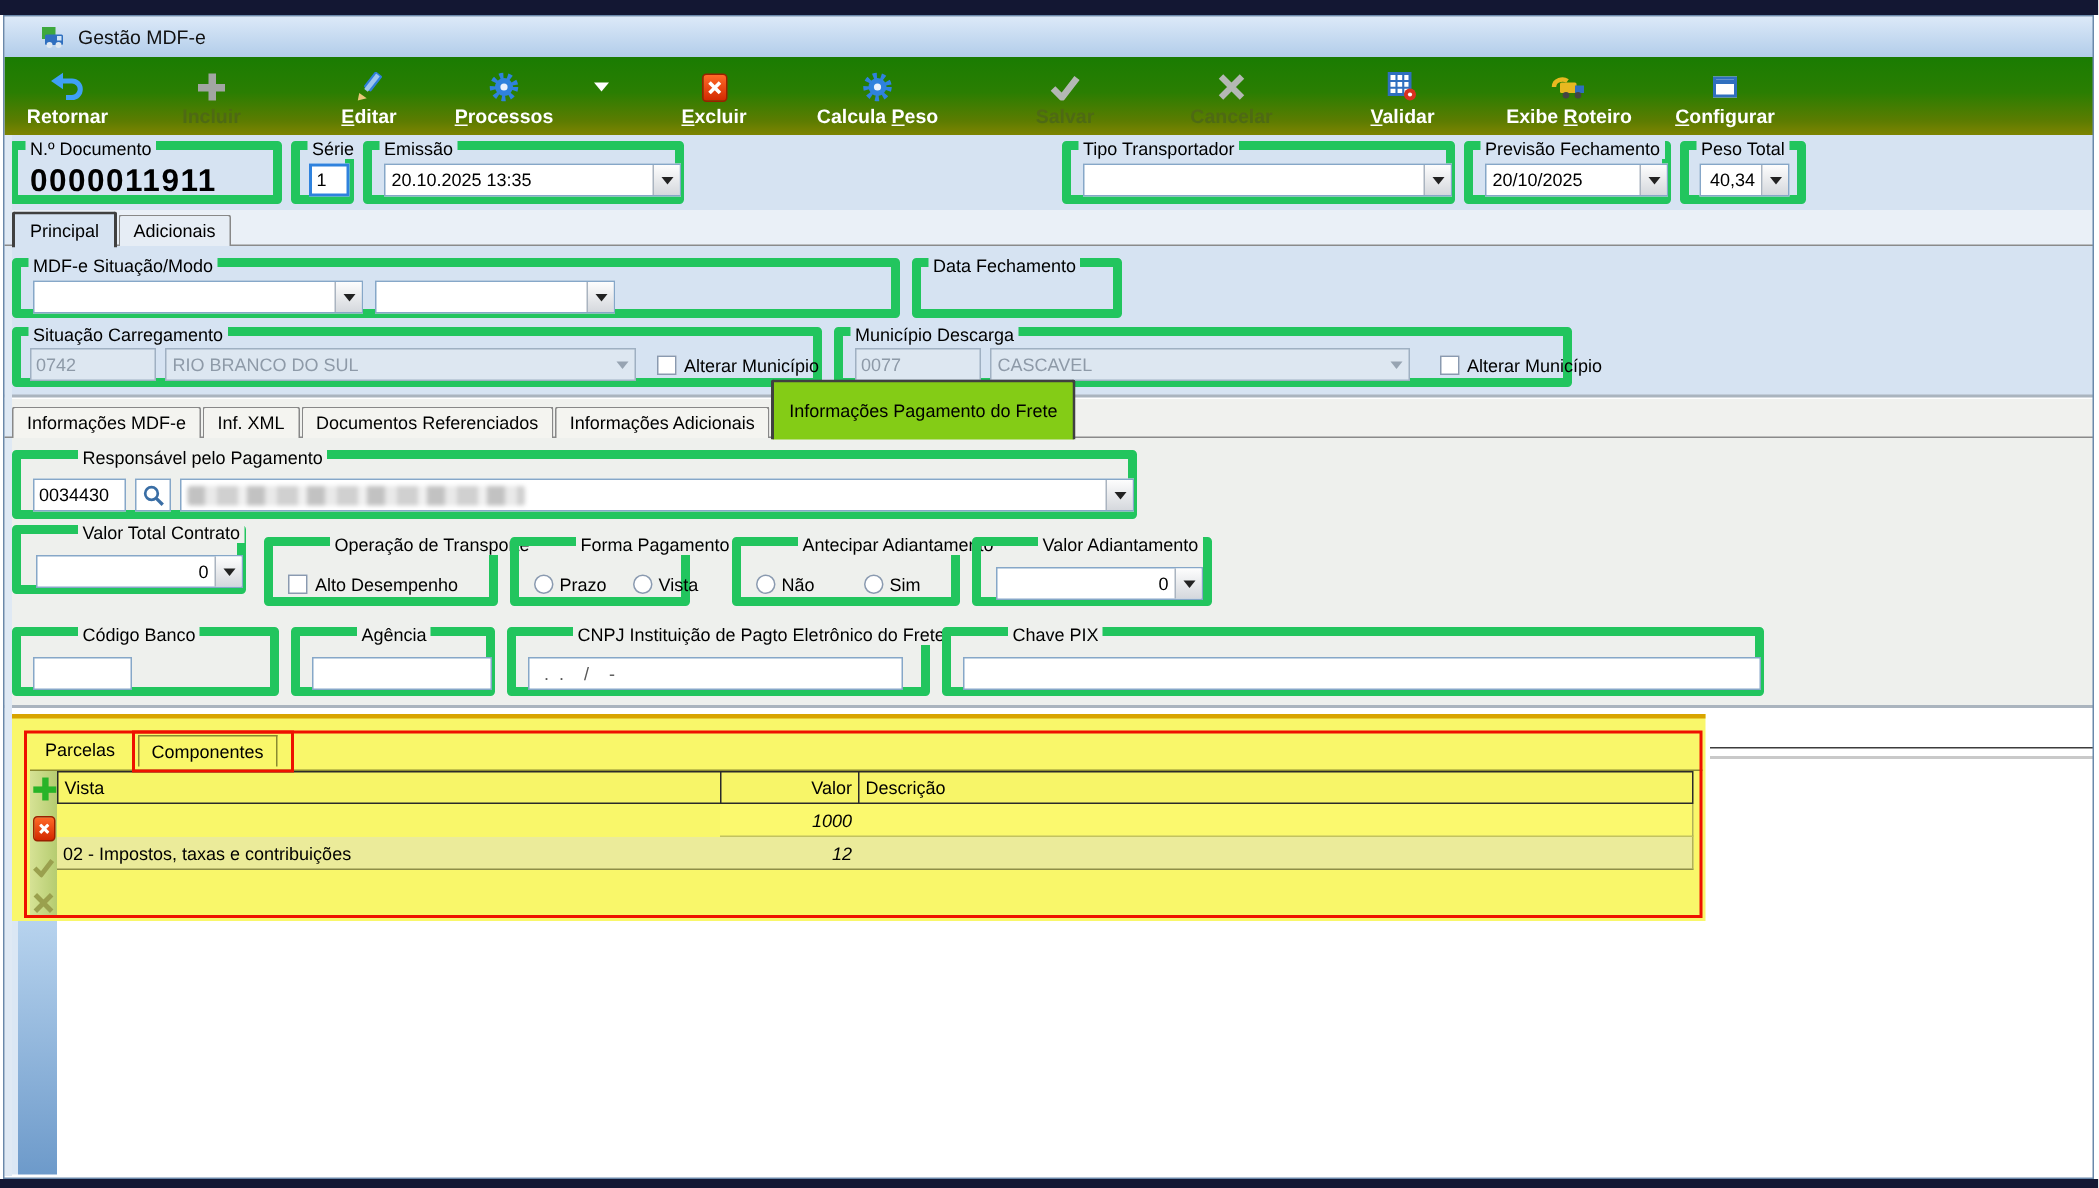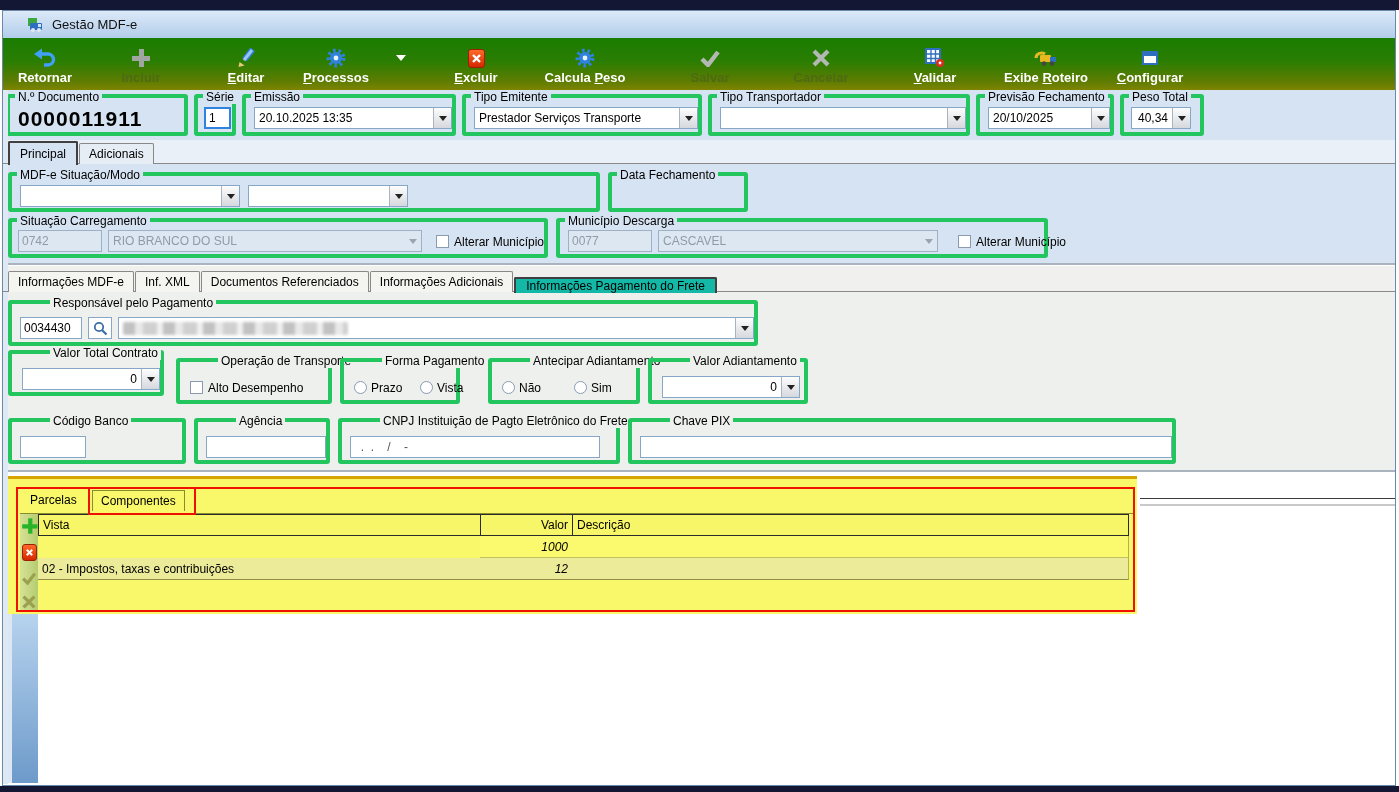--- a/index.html
+++ b/index.html
@@ -27,21 +27,21 @@
   .tri{width:0;height:0;border-left:4px solid transparent;border-right:4px solid transparent;border-top:5px solid #222;}
   .tri.white{border-top-color:#fff;border-left-width:5px;border-right-width:5px;border-top-width:6px;}
   
   .bandblue{left:3px;top:90px;width:1393px;height:50px;background:#d6e3f2;}
   .tabband1{left:3px;top:140px;width:1393px;height:24px;background:#eaf0f7;}
   .panelblue{left:3px;top:164px;width:1393px;height:100px;background:#d6e3f2;}
   .divider{height:2px;background:#aab4be;}
   .tabband2{left:3px;top:266px;width:1393px;height:26px;background:#f0f1ee;}
   .panelgray{left:3px;top:292px;width:1393px;height:178px;background:#eef0ed;}
   
-  .gb{position:absolute;border:4px solid #22c55e;border-radius:3px;box-sizing:border-box;}
+  .gb{position:absolute;border:6px solid #22c55e;border-radius:3px;box-sizing:border-box;}
   .gb .gl{position:absolute;top:-8px;left:5px;padding:0 3px;font-size:12px;line-height:14px;color:#000;white-space:nowrap;}
   .glblue{background:#d6e3f2;}
   .glgray{background:#eef0ed;margin-left:33px;}
   
   .input{position:absolute;background:#fff;border:1px solid #86a7c8;height:22px;box-sizing:border-box;font-size:12px;padding:0 3px;display:flex;align-items:center;}
   .input.dis{background:#dde7f1;border-color:#9fb0c2;color:#8e9aa8;}
   .input.focus{border:2px solid #2f82dd;}
   .combo{position:absolute;display:flex;align-items:stretch;background:#fff;border:1px solid #86a7c8;height:22px;box-sizing:border-box;font-size:12px;}
   .combo .val{flex:1;padding:0 4px;white-space:nowrap;overflow:hidden;display:flex;align-items:center;}
   .combo .val.right{justify-content:flex-end;}
@@ -52,21 +52,21 @@
   .cb{position:absolute;width:13px;height:13px;background:#fff;border:1px solid #8a9ab0;box-sizing:border-box;}
   .radio{position:absolute;width:13px;height:13px;background:#fff;border:1px solid #8a9ab0;border-radius:50%;box-sizing:border-box;}
   .lbl12{position:absolute;font-size:12px;white-space:nowrap;color:#000;}
   .docnum{position:absolute;font-size:21px;font-weight:bold;letter-spacing:1px;color:#000;}
   
   .tabstrip{position:absolute;display:flex;align-items:flex-end;z-index:3;}
   .tab{font-size:12px;padding:3px 9px;border:1px solid #888;border-bottom:0;border-radius:2px 2px 0 0;margin-right:1px;white-space:nowrap;cursor:pointer;}
   .tab1{background:#e6edf5;}
   .tab1.sel{border:2px solid #404040;border-bottom:0;background:#d6e3f2;margin-bottom:-1px;padding:4px 10px;}
   .tab2{background:#f4f4f0;}
-  .tab2.sel{border:2px solid #404040;border-bottom:0;background:#14b8a6;margin-bottom:-1px;padding:0 10px;}
+  .tab2.sel{border:2px solid #404040;border-bottom:0;background:#84cc16;margin-bottom:-1px;padding:12px 10px;}
   .hline{position:absolute;height:1px;background:#8a8a8a;z-index:1;}
   
   .ypanel{left:7px;top:476px;width:1130px;height:138px;background:#f9f76a;border-top:3px solid #d8a400;box-sizing:border-box;}
   .redbox{position:absolute;border:2px solid #ee1100;box-sizing:border-box;pointer-events:none;z-index:10;}
   .ytab{position:absolute;font-size:12px;padding:3px 8px;background:#f9f76a;white-space:nowrap;cursor:pointer;}
   .yline{position:absolute;height:1px;background:#8a8a30;}
   .ystrip{left:20px;top:514px;width:18px;height:96px;background:linear-gradient(90deg,#d6e295,#b5cc70);}
   .ybtn{position:absolute;left:21px;width:16px;height:20px;display:flex;align-items:center;justify-content:center;cursor:pointer;}
   .ghead{position:absolute;top:514px;height:22px;box-sizing:border-box;border:1px solid #2a2a2a;background:#f7f568;font-size:12px;display:flex;align-items:center;padding:0 4px;}
   .gcell{position:absolute;height:22px;box-sizing:border-box;border-right:1px solid #b0b058;border-bottom:1px solid #c2c260;font-size:12px;display:flex;align-items:center;padding:0 4px;background:#fbf96e;white-space:nowrap;overflow:hidden;}
@@ -219,29 +219,20 @@
   </div>
   <div class="gb" style="left:242px;top:94px;width:214px;height:42px">
     <span class="gl glblue">Emissão</span>
     <div class="combo" style="left:8px;top:9px;width:198px">
       <span class="val">20.10.2025 13:35</span>
         <span class="cbtn">
           <span class="tri"></span>
         </span>
     </div>
   </div>
-  <div class="gb" style="left:462px;top:94px;width:240px;height:42px">
-    <span class="gl glblue">Tipo Emitente</span>
-    <div class="combo" style="left:8px;top:9px;width:224px">
-      <span class="val">Prestador Serviços Transporte</span>
-        <span class="cbtn">
-          <span class="tri"></span>
-        </span>
-    </div>
-  </div>
   <div class="gb" style="left:708px;top:94px;width:262px;height:42px">
     <span class="gl glblue">Tipo Transportador</span>
     <div class="combo" style="left:8px;top:9px;width:246px">
       <span class="val"></span>
         <span class="cbtn">
           <span class="tri"></span>
         </span>
     </div>
   </div>
   <div class="gb" style="left:976px;top:94px;width:138px;height:42px">

